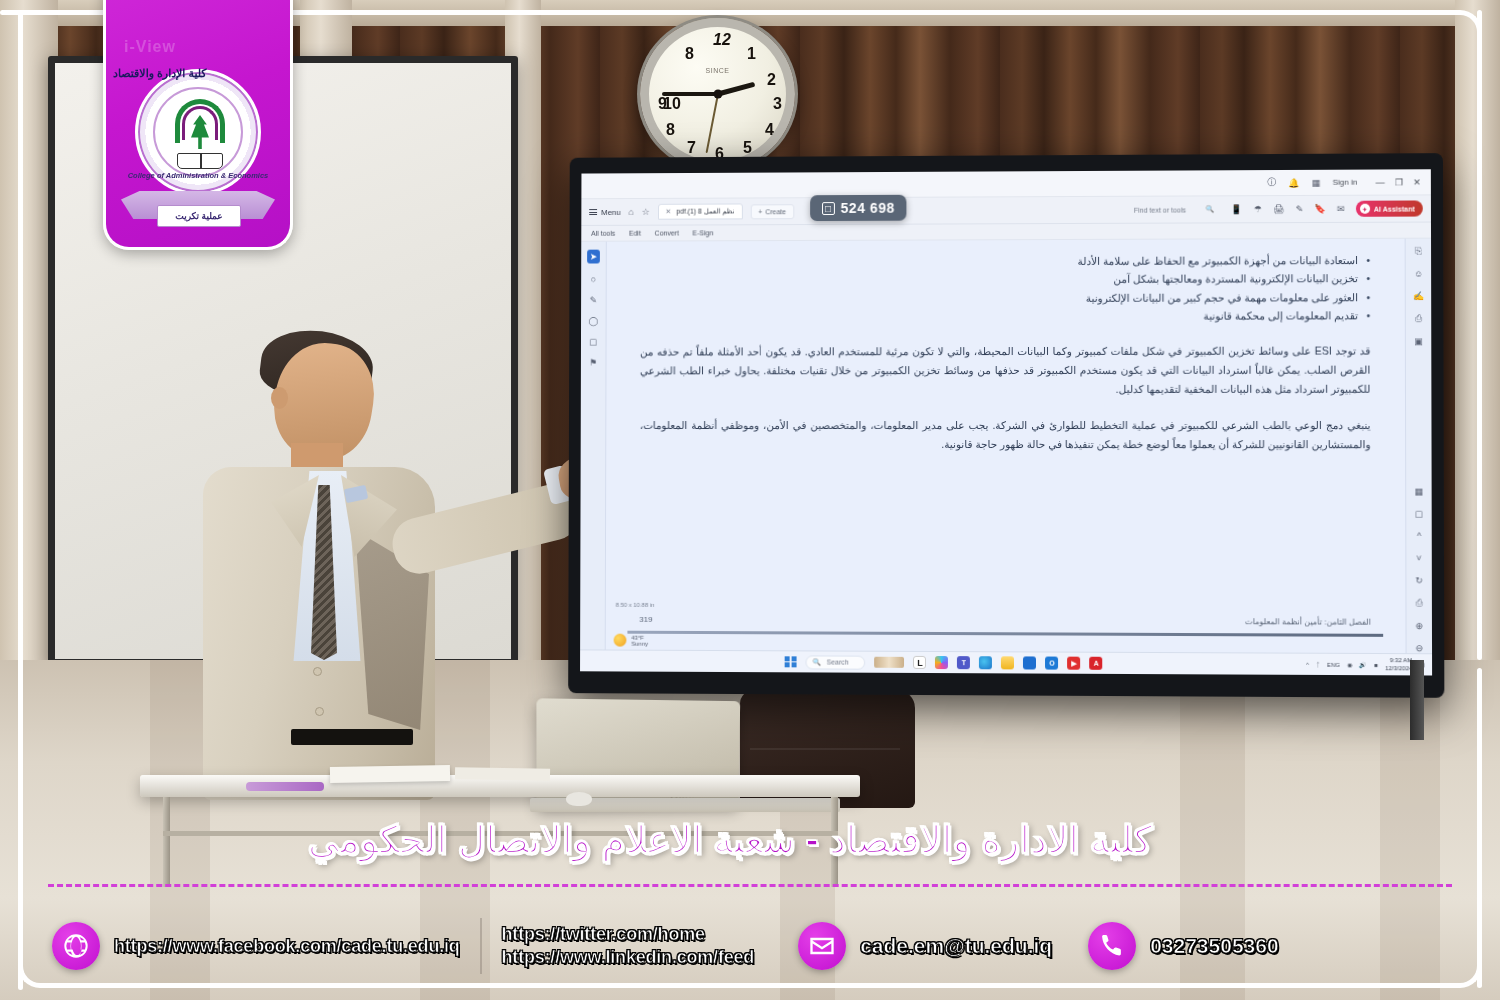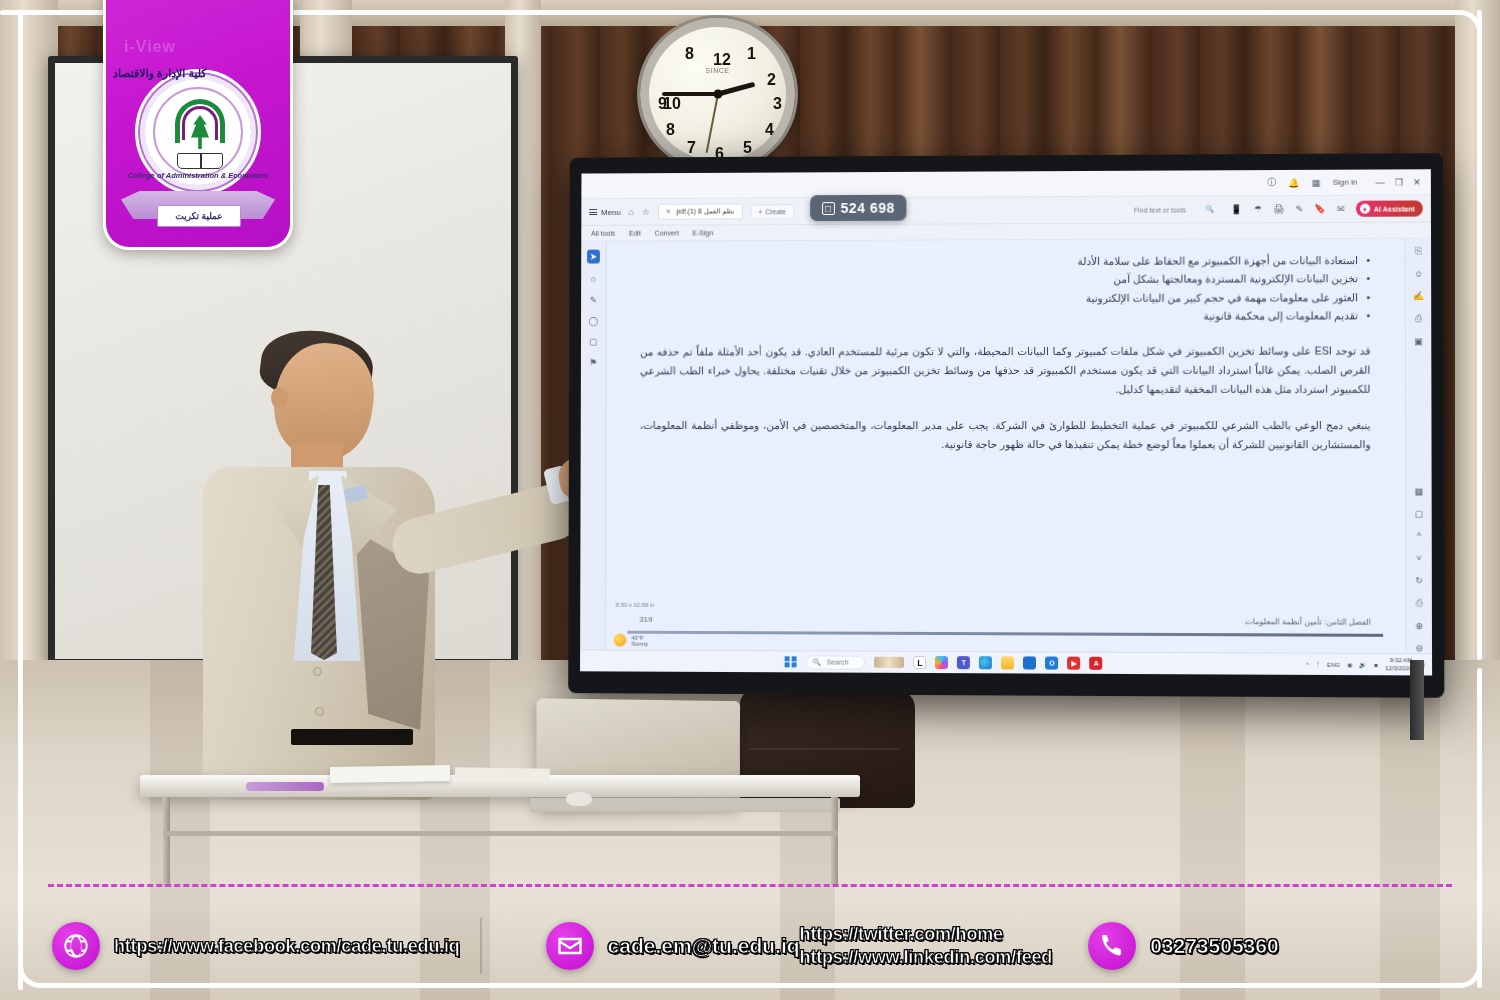--- a/index.html
+++ b/index.html
@@ -470,21 +470,21 @@
     <div class="whiteboard-tray"></div>
 
     <div class="lower-wall"></div>
     <div class="lower-stripe ls1"></div>
     <div class="lower-stripe ls2"></div>
     <div class="lower-stripe ls3"></div>
     <div class="lower-stripe ls4"></div>
     <div class="lower-stripe ls5"></div>
 
     <div class="clock">
-      <span class="num" style="left:64px;top:24px;">12</span>
+      <span class="num" style="left:64px;top:4px;font-style:italic;">12</span>
       <span class="num" style="left:98px;top:18px;">1</span>
       <span class="num" style="left:118px;top:44px;">2</span>
       <span class="num" style="left:124px;top:68px;">3</span>
       <span class="num" style="left:116px;top:94px;">4</span>
       <span class="num" style="left:94px;top:112px;">5</span>
       <span class="num" style="left:66px;top:118px;">6</span>
       <span class="num" style="left:38px;top:112px;">7</span>
       <span class="num" style="left:17px;top:94px;">8</span>
       <span class="num" style="left:9px;top:68px;">9</span>
       <span class="num" style="left:14px;top:28px;margin-top:40px;">10</span>
@@ -714,52 +714,53 @@
         <span class="seal-arch2"></span>
         <span class="seal-tree"></span>
         <span class="seal-book"></span>
       </div>
       <div class="seal-en">College of Administration &amp; Economics</div>
       <div class="seal-ribbon"></div>
       <div class="seal-plate">عملية تكريت</div>
     </div>
   </div>
 
+  <div class="banner-text">كلية الادارة والاقتصاد - شعبة الاعلام  والاتصال الحكومي</div>
   <div class="dash-rule"></div>
 
   <div class="footer">
     <div class="f-item">
       <span class="f-icon">
         <svg viewBox="0 0 24 24">
             <path d="M12 2a10 10 0 1 0 0 20 10 10 0 0 0 0-20zm0 2c1.6 0 3 2.1 3.6 5H8.4C9 6.1 10.4 4 12 4zM6.3 7H4.9A8 8 0 0 1 9 4.3 11 11 0 0 0 7.7 7H6.3zm-2 2h3.2a21 21 0 0 0 0 6H4.3a8 8 0 0 1 0-6zm3.4 8A11 11 0 0 0 9 19.7 8 8 0 0 1 4.9 17h2.8zm4.3 2.7c-1.2-.5-2.3-2.2-2.9-4.7h7.8c-.6 2.5-1.7 4.2-2.9 4.7a8 8 0 0 1-2 0zM8 15a19 19 0 0 1 0-6h8a19 19 0 0 1 0 6H8zm7 4.7A11 11 0 0 0 16.3 17h2.8A8 8 0 0 1 15 19.7zM19.7 15h-3.2a21 21 0 0 0 0-6h3.2a8 8 0 0 1 0 6zm-3.4-8A11 11 0 0 0 15 4.3 8 8 0 0 1 19.1 7h-2.8z"></path>
           </svg>
       </span>
       <span class="f-lines">
         <span class="f-line">https://www.facebook.com/cade.tu.edu.iq</span>
       </span>
     </div>
 
     <div class="f-sep"></div>
 
+    <div class="f-item">
+      <span class="f-lines">
+        <span class="f-line">https://twitter.com/home</span>
+        <span class="f-line">https://www.linkedin.com/feed</span>
+      </span>
+    </div>
+
     <div class="f-item sp-b">
       <span class="f-icon">
         <svg viewBox="0 0 24 24">
             <path d="M2 5h20v14H2V5zm2 2v.4l8 5.2 8-5.2V7H4zm16 10V9.9l-8 5.2-8-5.2V17h16z"></path>
           </svg>
       </span>
       <span class="f-single">cade.em@tu.edu.iq</span>
     </div>
 
-    <div class="f-item">
-      <span class="f-lines">
-        <span class="f-line">https://twitter.com/home</span>
-        <span class="f-line">https://www.linkedin.com/feed</span>
-      </span>
-    </div>
-
     <div class="f-item sp-c">
       <span class="f-icon">
         <svg viewBox="0 0 24 24">
             <path d="M6.6 2.5c.6 0 1.1.4 1.3 1l1 3.1c.2.6 0 1.2-.5 1.5L7 9.2a12 12 0 0 0 5.9 5.9l1.1-1.4c.4-.5 1-.6 1.5-.4l3.1 1c.6.2 1 .7 1 1.3v3.1c0 .8-.6 1.4-1.4 1.4A17.8 17.8 0 0 1 3.5 3.9c0-.8.6-1.4 1.4-1.4h1.7z"></path>
           </svg>
       </span>
       <span class="f-single">03273505360</span>
     </div>
   </div>
 

